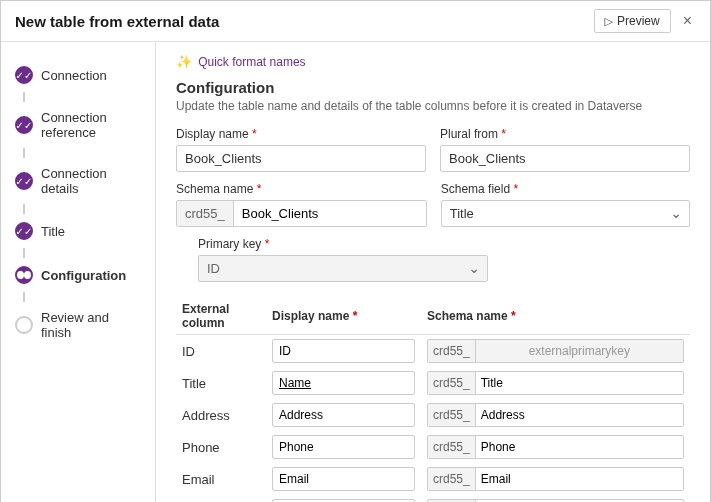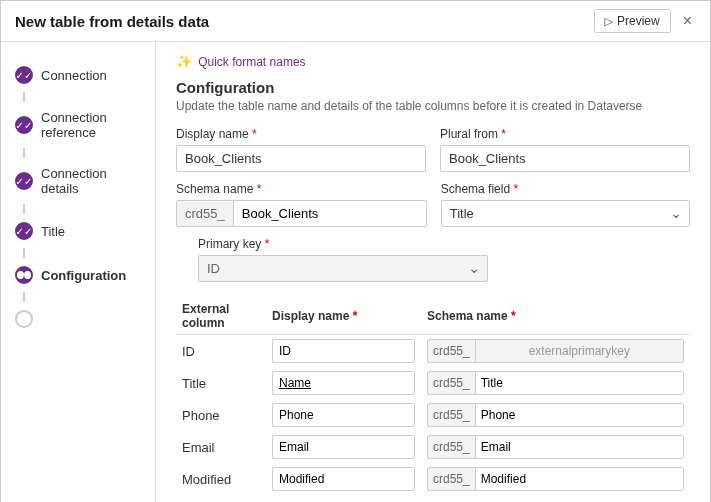--- a/index.html
+++ b/index.html
@@ -294,21 +294,21 @@
     }
 
     .sidebar-item-label { font-size: 13px; }
   </style>
 </head>
 <body>
 
 <div class="dialog">
 
   <div class="dialog-header">
-    <span class="dialog-title">New table from details data</span>
+    <span class="dialog-title">New table from external data</span>
     <div class="header-right">
       <button class="preview-btn">
         <span style="font-size:11px;">▷</span>
         <span>Preview</span>
       </button>
       <button class="close-btn">×</button>
     </div>
   </div>
 
   <div class="dialog-body">
@@ -350,20 +350,21 @@
       <div class="sidebar-item active">
         <div class="step-circle active" style="display:flex;align-items:center;justify-content:center;">
           <div style="width:8px;height:8px;border-radius:50%;background:#fff;"></div>
         </div>
         <span class="sidebar-item-label">Configuration</span>
       </div>
       <div class="connector-line"></div>
 
       <div class="sidebar-item">
         <div class="step-circle"></div>
+        <span class="sidebar-item-label">Review and finish</span>
       </div>
 
     </div>
 
     <div class="main-content">
 
       <div class="quick-format">
         <span style="font-size:13px;">✨</span>
         <span>Quick format names</span>
       </div>
@@ -455,20 +456,30 @@
               <td style="font-size: 13px;">Title</td>
               <td><input type="text" value="Name" style="width: 100%; border: 1px solid rgb(204, 204, 204); padding: 4px 6px; font-size: 12px; border-radius: 2px; text-decoration: underline;"></td>
               <td>
                 <div style="display: flex; align-items: center; border: 1px solid rgb(204, 204, 204); border-radius: 2px; overflow: hidden;">
                   <span style="padding: 4px 5px; background: rgb(243, 243, 243); color: rgb(102, 102, 102); font-size: 12px; border-right: 1px solid rgb(204, 204, 204); white-space: nowrap;">crd55_</span>
                   <input type="text" value="Title" style="border: none; padding: 4px 5px; font-size: 12px; flex: 1 1 0%; outline: none; background: rgb(255, 255, 255);">
                 </div>
               </td>
             </tr>
             <tr>
+              <td style="font-size: 13px;">Address</td>
+              <td><input type="text" value="Address" style="width: 100%; border: 1px solid rgb(204, 204, 204); padding: 4px 6px; font-size: 12px; border-radius: 2px;"></td>
+              <td>
+                <div style="display: flex; align-items: center; border: 1px solid rgb(204, 204, 204); border-radius: 2px; overflow: hidden;">
+                  <span style="padding: 4px 5px; background: rgb(243, 243, 243); color: rgb(102, 102, 102); font-size: 12px; border-right: 1px solid rgb(204, 204, 204); white-space: nowrap;">crd55_</span>
+                  <input type="text" value="Address" style="border: none; padding: 4px 5px; font-size: 12px; flex: 1 1 0%; outline: none; background: rgb(255, 255, 255);">
+                </div>
+              </td>
+            </tr>
+            <tr>
               <td style="font-size: 13px;">Phone</td>
               <td><input type="text" value="Phone" style="width: 100%; border: 1px solid rgb(204, 204, 204); padding: 4px 6px; font-size: 12px; border-radius: 2px;"></td>
               <td>
                 <div style="display: flex; align-items: center; border: 1px solid rgb(204, 204, 204); border-radius: 2px; overflow: hidden;">
                   <span style="padding: 4px 5px; background: rgb(243, 243, 243); color: rgb(102, 102, 102); font-size: 12px; border-right: 1px solid rgb(204, 204, 204); white-space: nowrap;">crd55_</span>
                   <input type="text" value="Phone" style="border: none; padding: 4px 5px; font-size: 12px; flex: 1 1 0%; outline: none; background: rgb(255, 255, 255);">
                 </div>
               </td>
             </tr>
             <tr>

